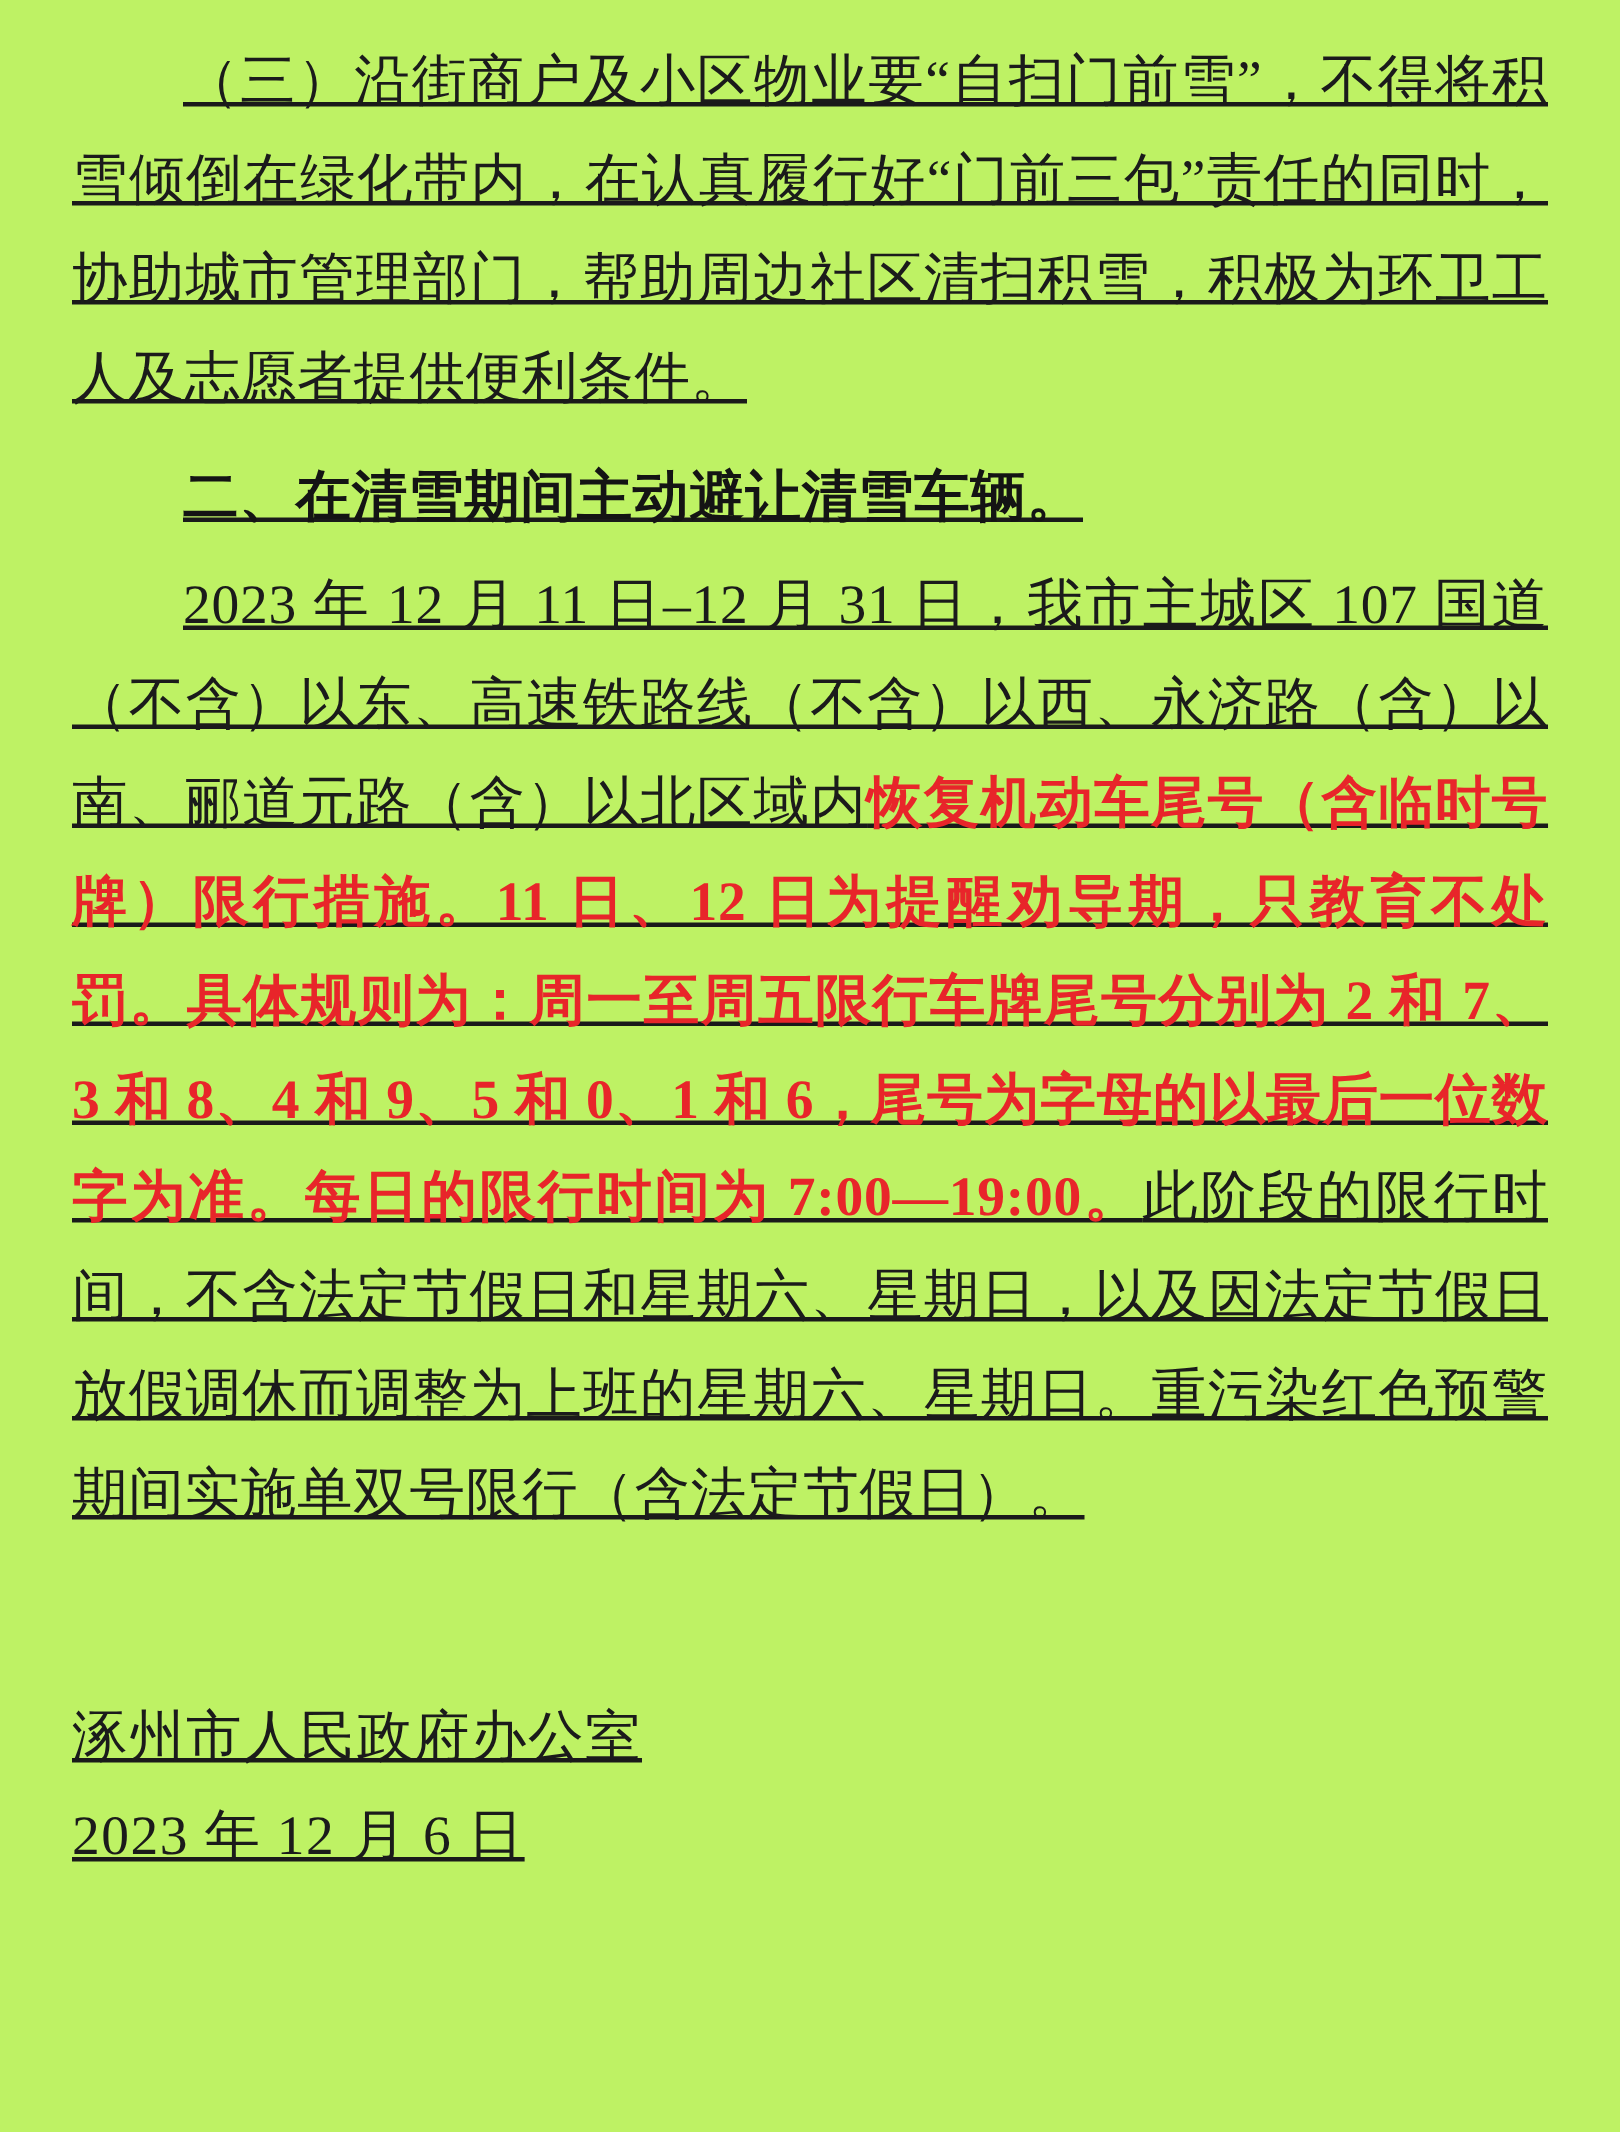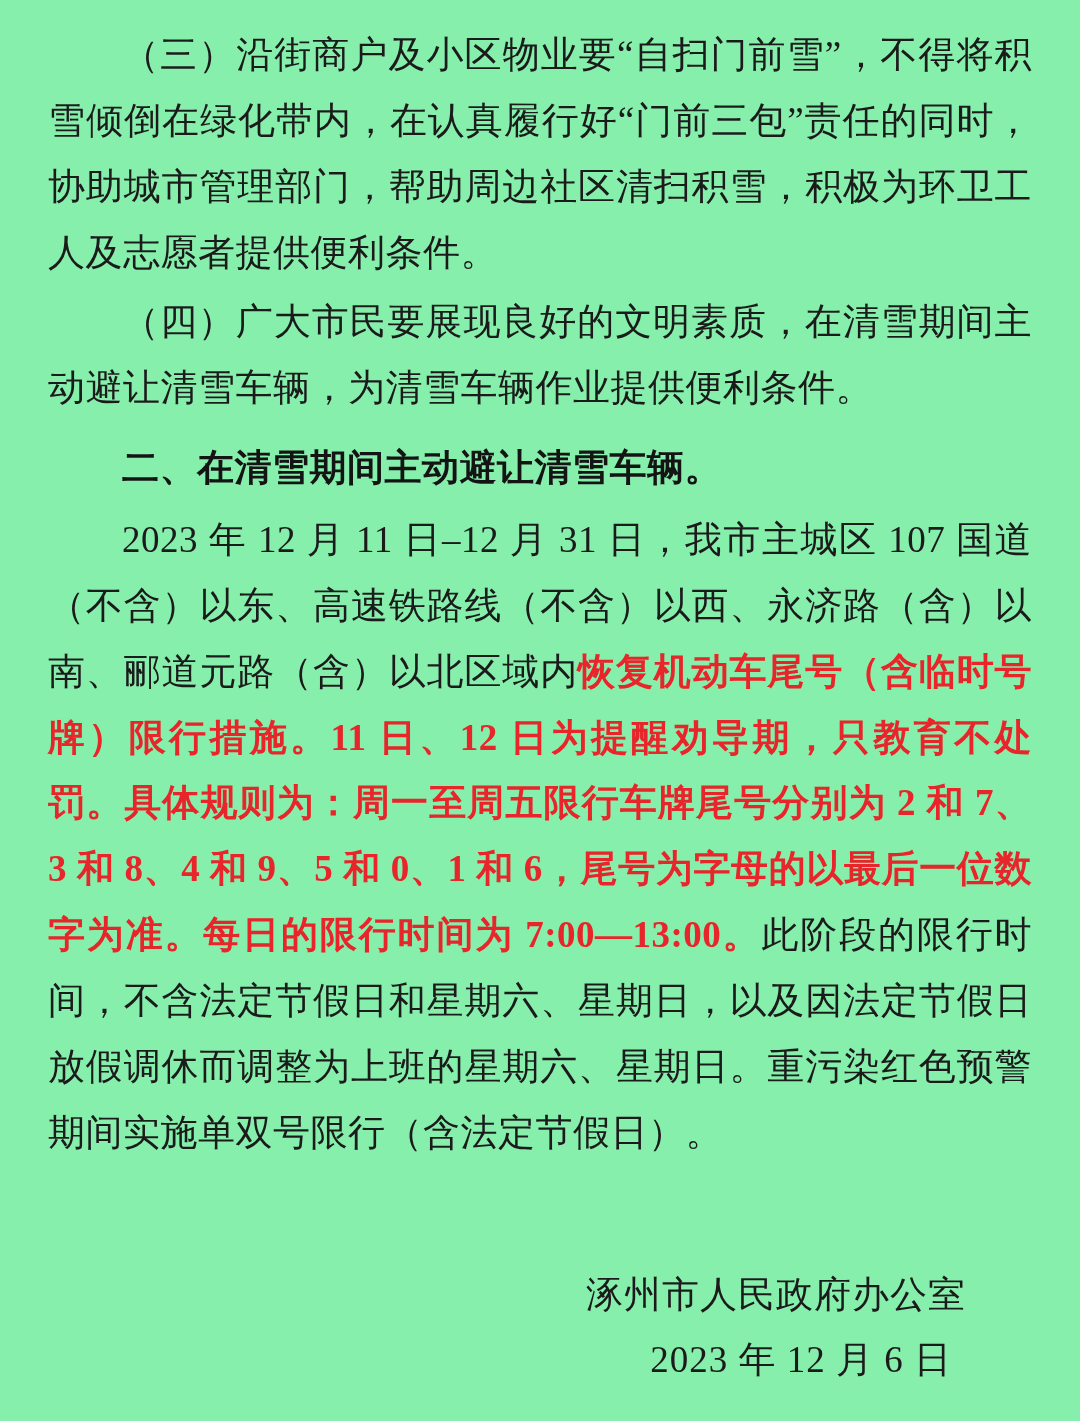--- a/index.html
+++ b/index.html
@@ -13,21 +13,22 @@
     overflow: hidden;
     font-family: "Liberation Serif", "DejaVu Serif", serif;
     color: #1a1a1a;
   }
   .page {
     position: relative;
     width: 1080px;
     height: 1421px;
     box-sizing: border-box;
     padding: 22px 48px 0 48px;
-    background: #86efac;
+    background: #bef264;
+    text-decoration: underline;
   }
   .para {
     font-size: 37px;
     line-height: 1.78;
     letter-spacing: 0.5px;
     text-align: justify;
     text-justify: inter-ideograph;
     margin: 0 0 4px 0;
     color: #1b1b1b;
   }
@@ -52,44 +53,42 @@
     line-height: 1.78;
     letter-spacing: 0.5px;
     text-align: justify;
     text-justify: inter-ideograph;
     text-indent: 74px;
     margin: 0;
     color: #1b1b1b;
   }
   .signature {
     margin-top: 96px;
-    text-align: right;
     padding-right: 66px;
   }
   .signature .line {
     font-size: 37px;
     line-height: 1.78;
     letter-spacing: 1px;
     color: #1b1b1b;
   }
   .signature .line.date {
     padding-right: 14px;
   }
 </style>
 </head>
 <body>
 
 <div class="page">
 
   <p class="para indent">（三）沿街商户及小区物业要“自扫门前雪”，不得将积雪倾倒在绿化带内，在认真履行好“门前三包”责任的同时，协助城市管理部门，帮助周边社区清扫积雪，积极为环卫工人及志愿者提供便利条件。</p>
 
-  <p class="para indent">（四）广大市民要展现良好的文明素质，在清雪期间主动避让清雪车辆，为清雪车辆作业提供便利条件。</p>
 
   <h2 class="heading">二、在清雪期间主动避让清雪车辆。</h2>
 
-  <p class="mixed"><span>2023 年 12 月 11 日–12 月 31 日，我市主城区 107 国道（不含）以东、高速铁路线（不含）以西、永济路（含）以南、郦道元路（含）以北区域内</span><span class="red">恢复机动车尾号（含临时号牌）限行措施。11 日、12 日为提醒劝导期，只教育不处罚。具体规则为：周一至周五限行车牌尾号分别为 2 和 7、3 和 8、4 和 9、5 和 0、1 和 6，尾号为字母的以最后一位数字为准。每日的限行时间为 7:00—13:00。</span><span>此阶段的限行时间，不含法定节假日和星期六、星期日，以及因法定节假日放假调休而调整为上班的星期六、星期日。重污染红色预警期间实施单双号限行（含法定节假日）。</span></p>
+  <p class="mixed"><span>2023 年 12 月 11 日–12 月 31 日，我市主城区 107 国道（不含）以东、高速铁路线（不含）以西、永济路（含）以南、郦道元路（含）以北区域内</span><span class="red">恢复机动车尾号（含临时号牌）限行措施。11 日、12 日为提醒劝导期，只教育不处罚。具体规则为：周一至周五限行车牌尾号分别为 2 和 7、3 和 8、4 和 9、5 和 0、1 和 6，尾号为字母的以最后一位数字为准。每日的限行时间为 7:00—19:00。</span><span>此阶段的限行时间，不含法定节假日和星期六、星期日，以及因法定节假日放假调休而调整为上班的星期六、星期日。重污染红色预警期间实施单双号限行（含法定节假日）。</span></p>
 
   <div class="signature">
     <div class="line">涿州市人民政府办公室</div>
     <div class="line date">2023 年 12 月 6 日</div>
   </div>
 
 </div>
 
 </body></html>

